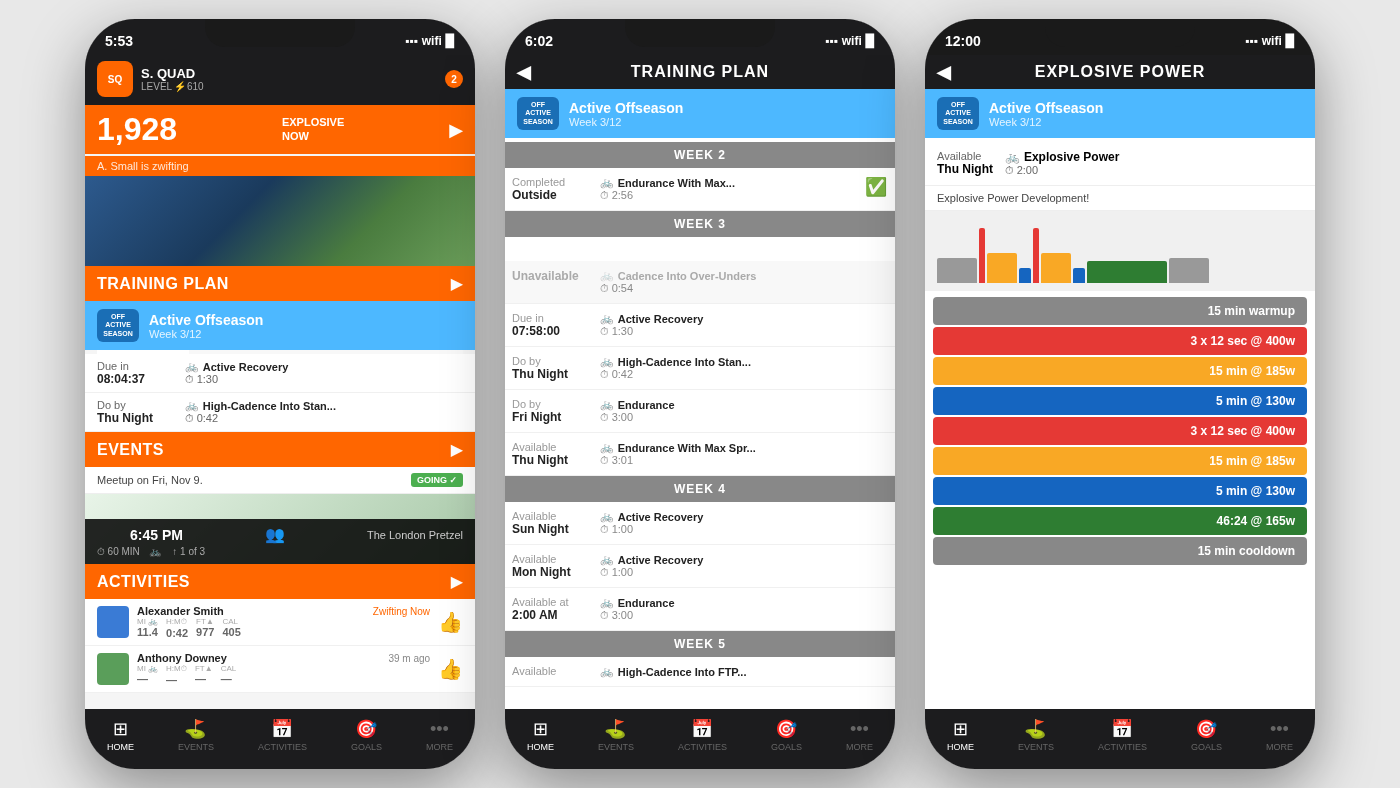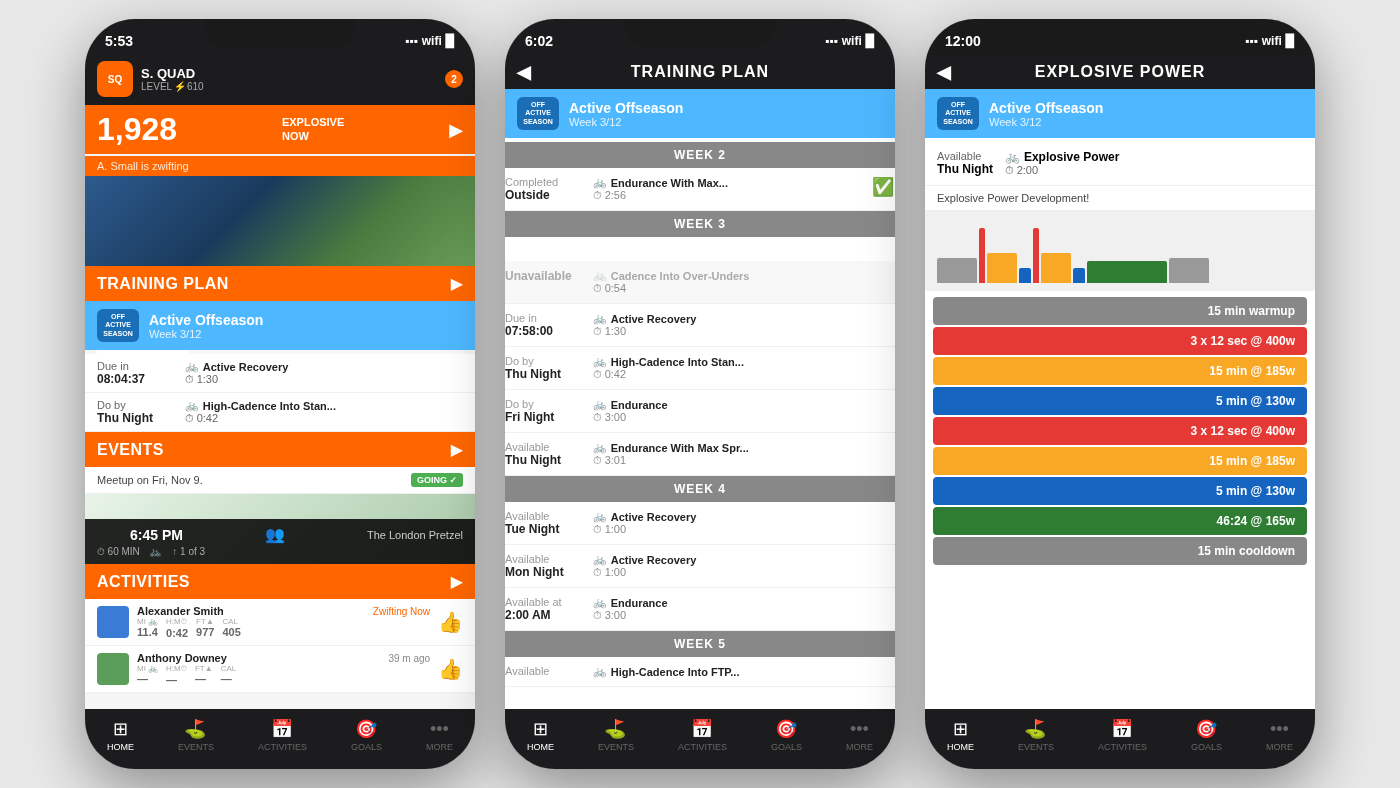--- a/index.html
+++ b/index.html
@@ -283,21 +283,21 @@
       background: #888;
       padding: 6px 12px;
       color: white;
       font-size: 12px;
       font-weight: 700;
       letter-spacing: 1px;
       text-align: center;
     }
 
     .plan-row {
-      padding: 8px 0;
+      padding: 8px 7px;
       border-bottom: 1px solid #f0f0f0;
       display: flex;
       gap: 8px;
       background: white;
     }
     .plan-row.unavailable { background: #f8f8f8; margin-top: 24px; }
     .plan-row-label { min-width: 80px; }
     .row-status { font-size: 11px; color: #999; }
     .row-time { font-size: 12px; font-weight: 700; color: #222; }
     .row-time.unavailable-text { color: #aaa; }
@@ -699,21 +699,21 @@
           </div>
           <div class="workout-dur">⏱ 3:01</div>
         </div>
       </div>
 
       <div class="week-header">WEEK 4</div>
 
       <div class="plan-row">
         <div class="plan-row-label">
           <div class="row-status">Available</div>
-          <div class="row-time">Tue Night</div>
+          <div class="row-time">Sun Night</div>
         </div>
         <div class="plan-row-workout">
           <div class="workout-title">
             <span>🚲</span>
             Active Recovery
           </div>
           <div class="workout-dur">⏱ 1:00</div>
         </div>
       </div>
 

